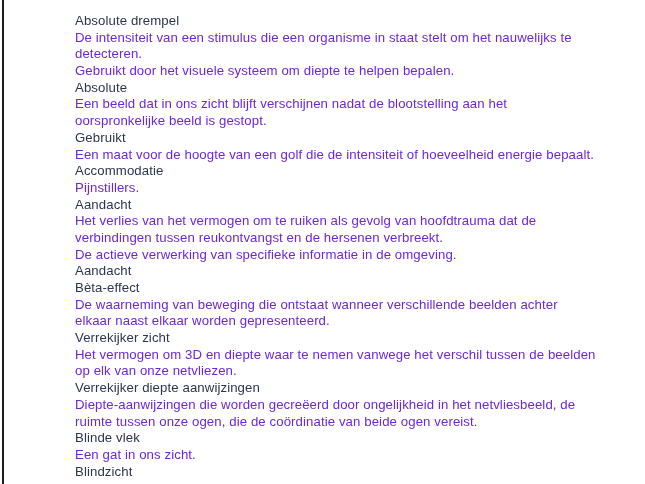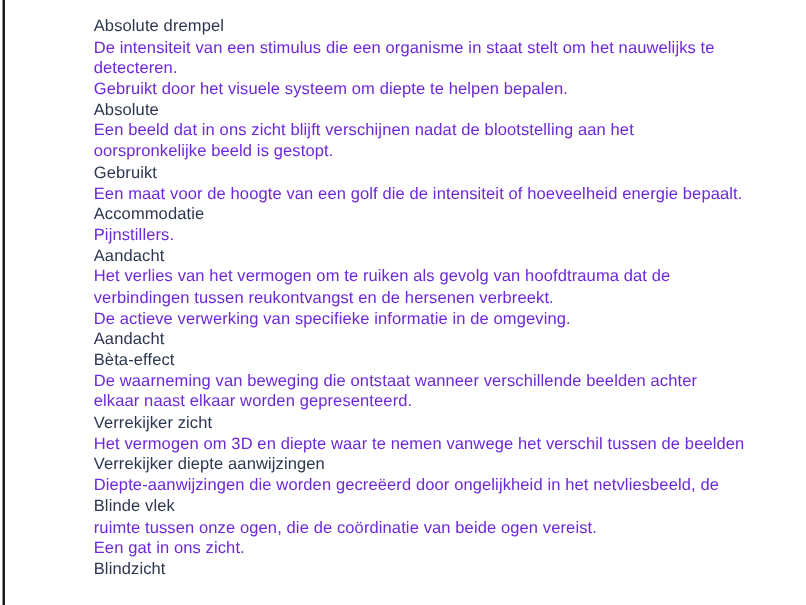--- a/index.html
+++ b/index.html
@@ -62,20 +62,21 @@
       <div class="line term">Aandacht</div>
       <div class="line def">Het verlies van het vermogen om te ruiken als gevolg van hoofdtrauma dat de</div>
       <div class="line def">verbindingen tussen reukontvangst en de hersenen verbreekt.</div>
       <div class="line def">De actieve verwerking van specifieke informatie in de omgeving.</div>
       <div class="line term">Aandacht</div>
       <div class="line term">Bèta-effect</div>
       <div class="line def">De waarneming van beweging die ontstaat wanneer verschillende beelden achter</div>
       <div class="line def">elkaar naast elkaar worden gepresenteerd.</div>
       <div class="line term">Verrekijker zicht</div>
       <div class="line def">Het vermogen om 3D en diepte waar te nemen vanwege het verschil tussen de beelden</div>
+      <div class="line def">op elk van onze netvliezen.</div>
       <div class="line term">Verrekijker diepte aanwijzingen</div>
       <div class="line def">Diepte-aanwijzingen die worden gecreëerd door ongelijkheid in het netvliesbeeld, de</div>
+      <div class="line def">ruimte tussen onze ogen, die de coördinatie van beide ogen vereist.</div>
       <div class="line term">Blinde vlek</div>
-      <div class="line def">ruimte tussen onze ogen, die de coördinatie van beide ogen vereist.</div>
       <div class="line def">Een gat in ons zicht.</div>
       <div class="line term">Blindzicht</div>
     </div>
 </div>
 
 </body></html>

